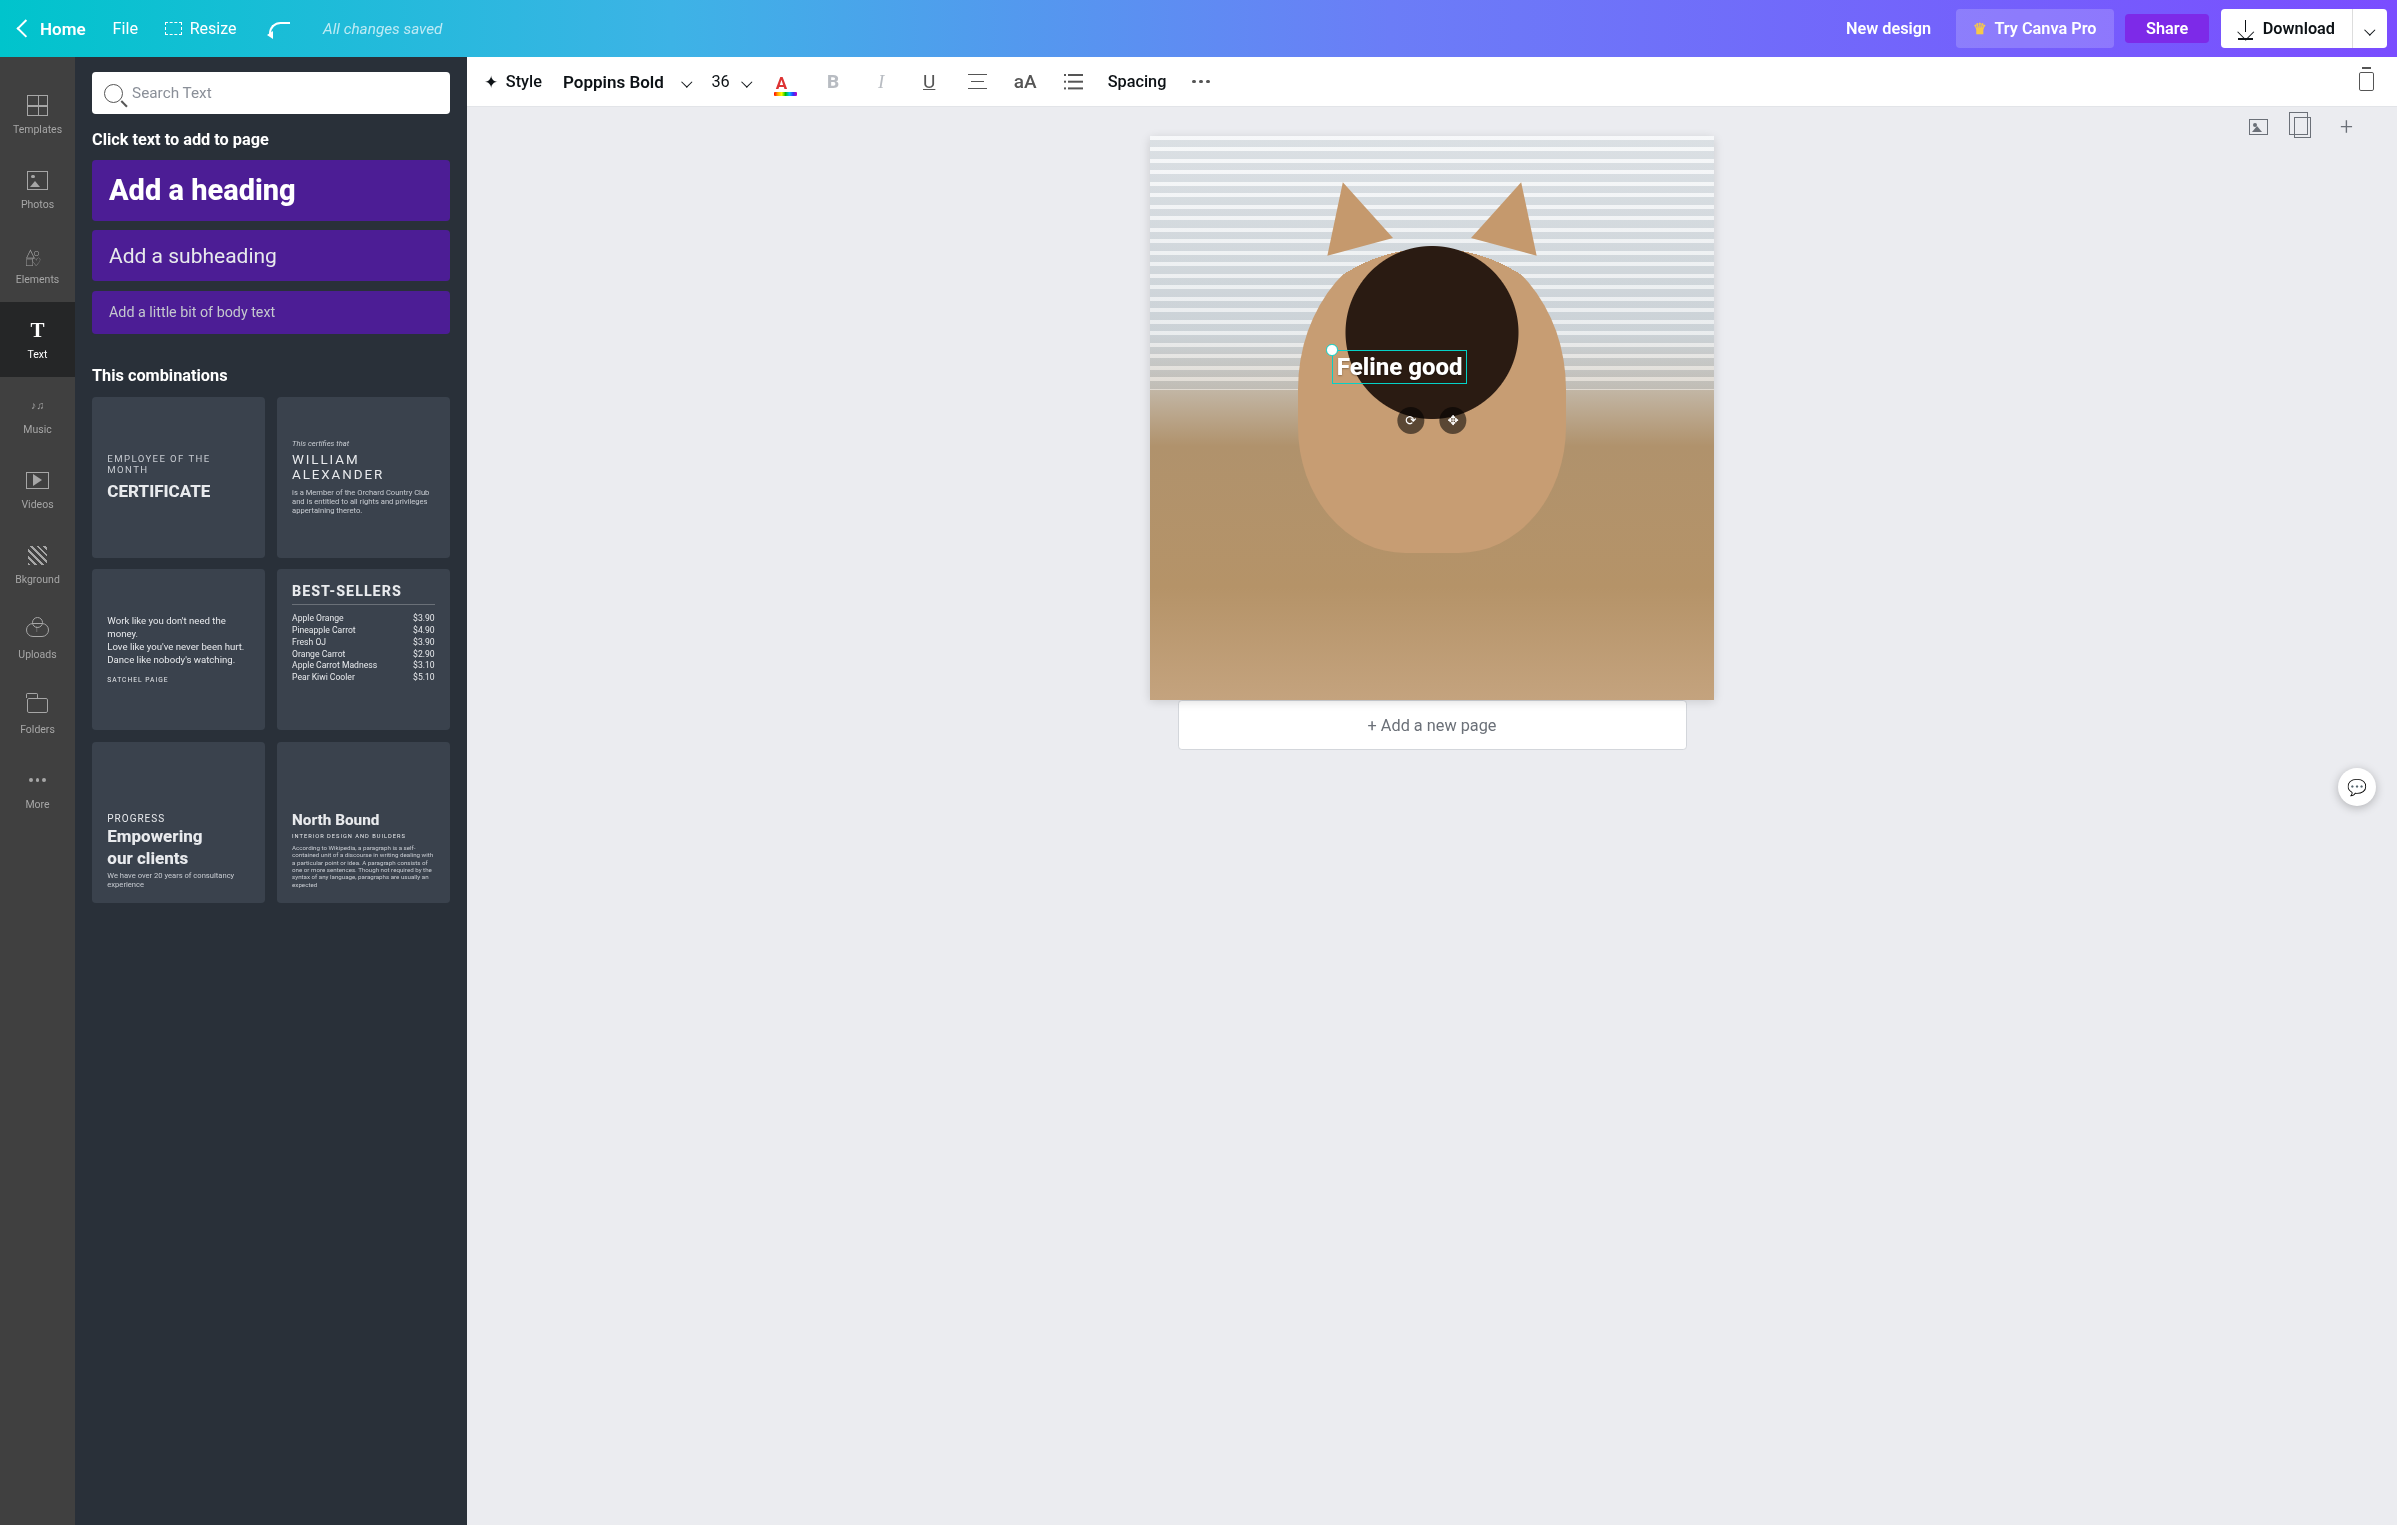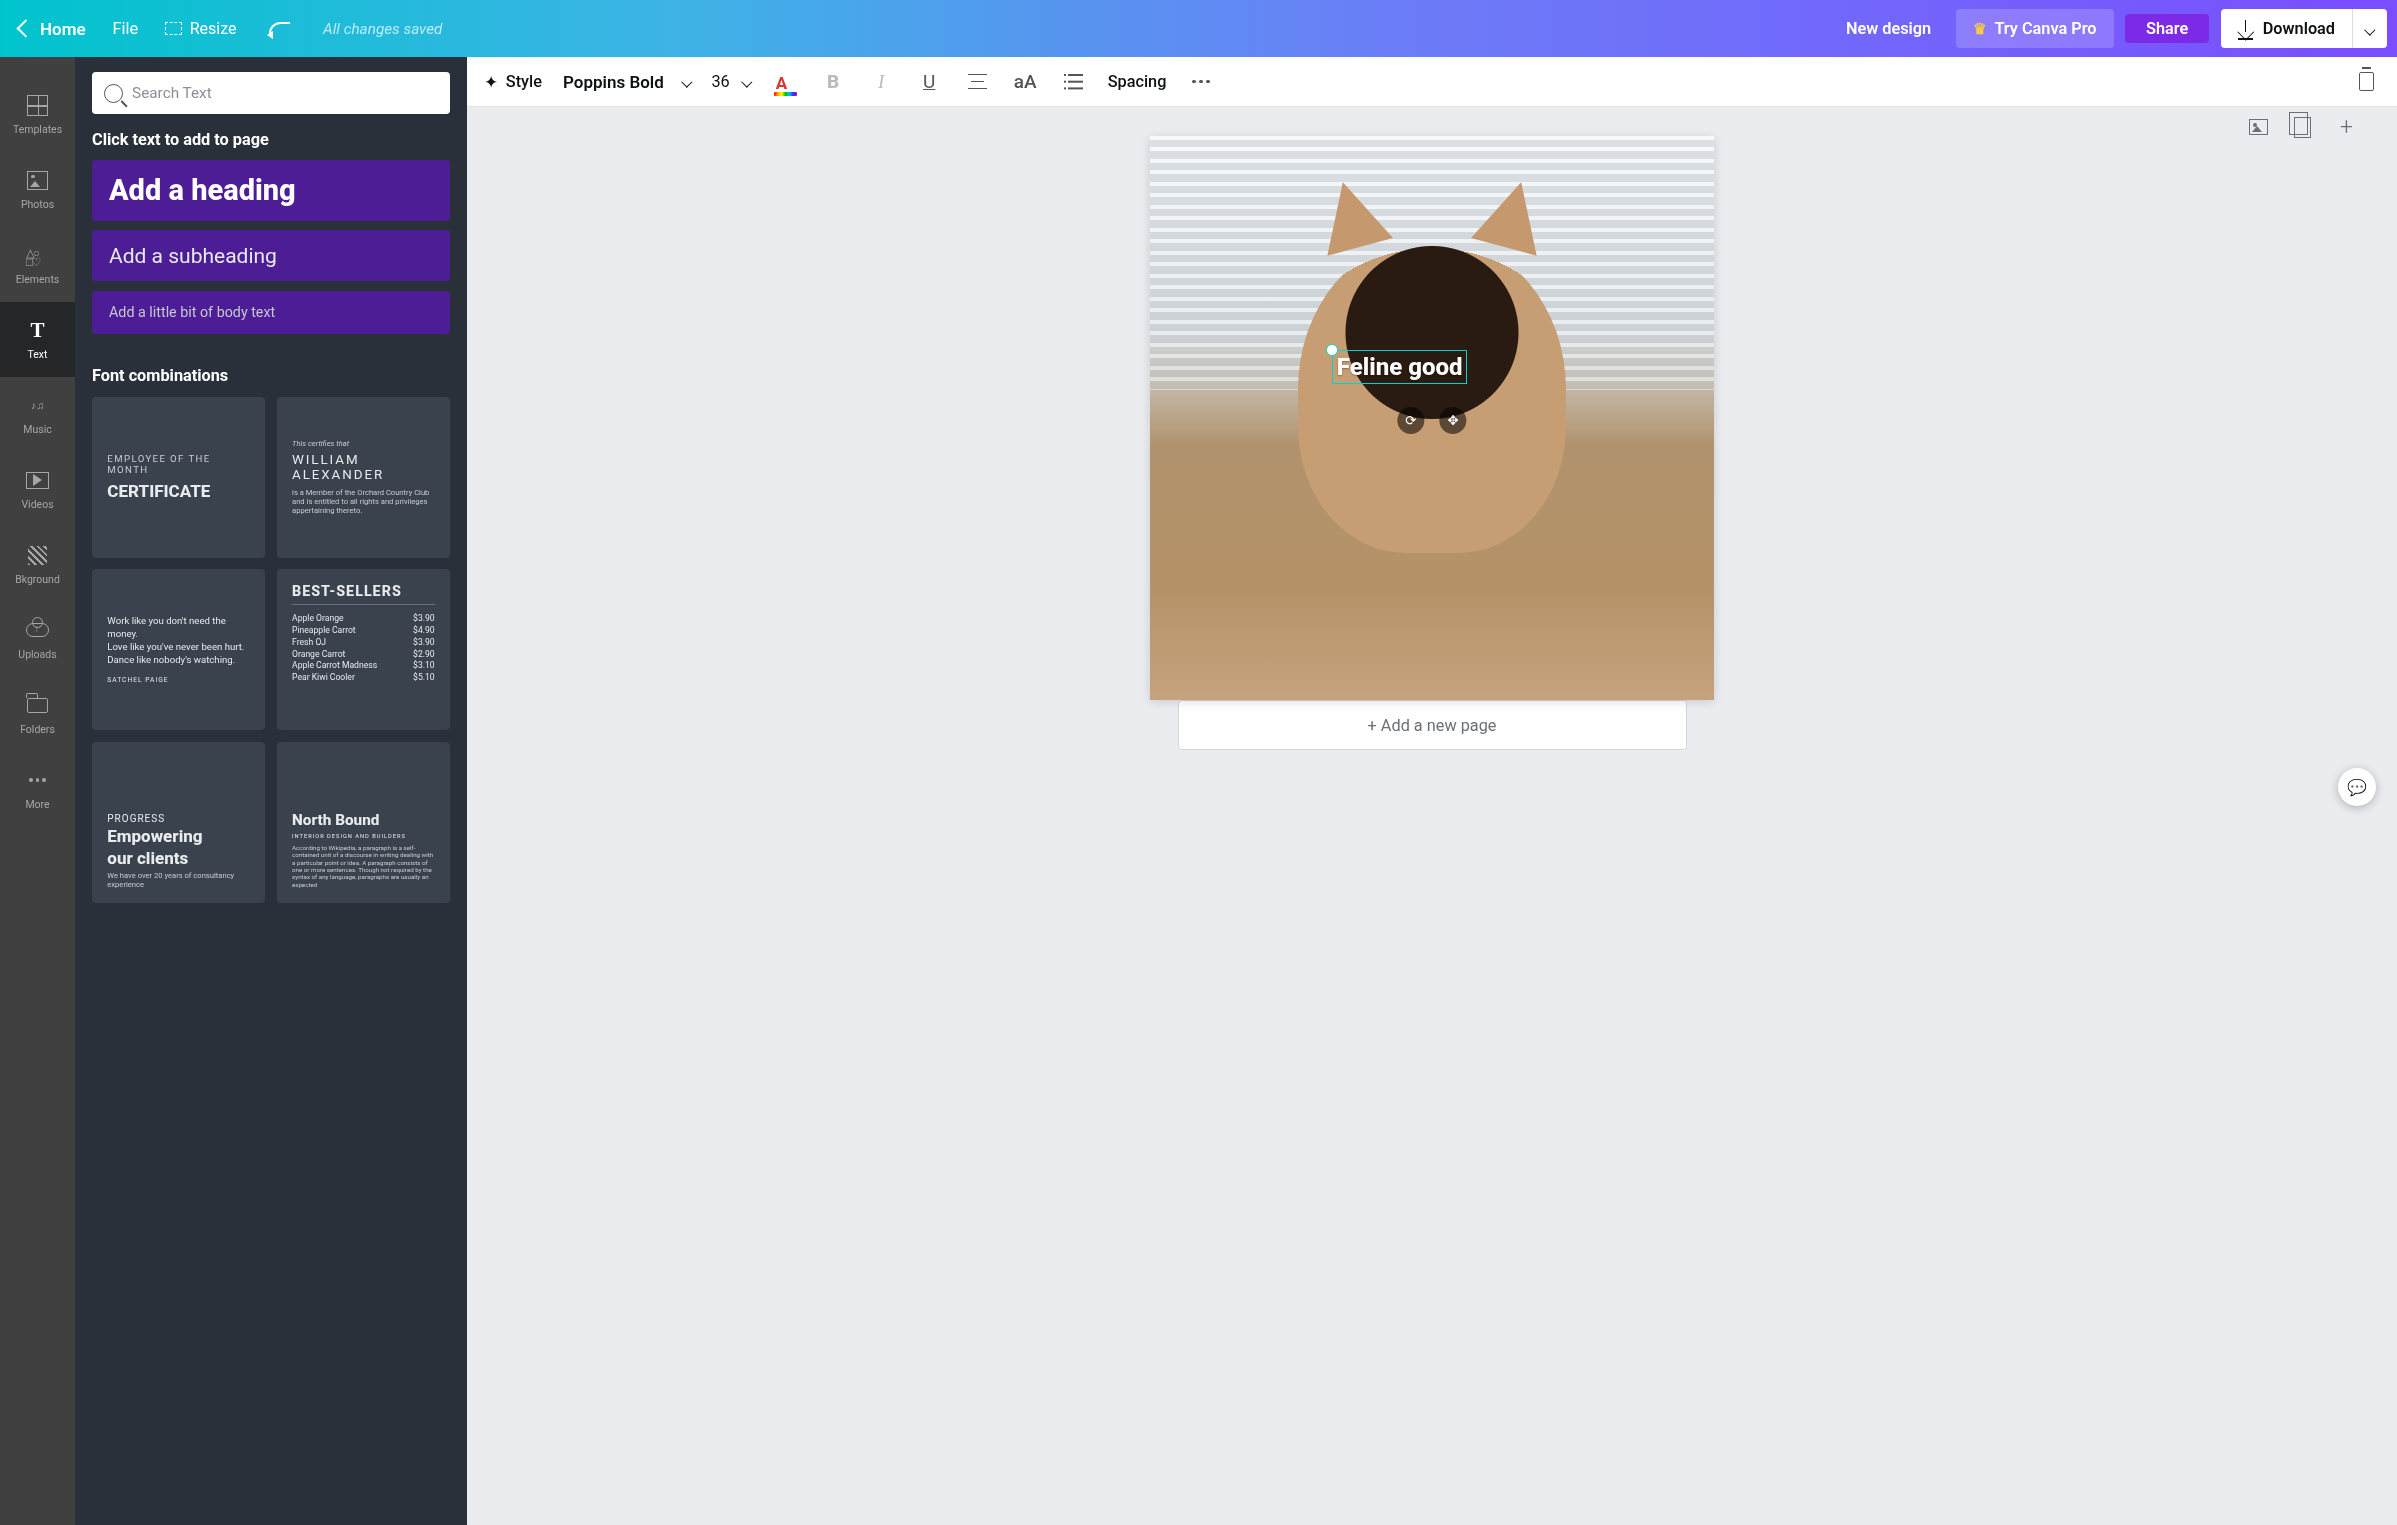--- a/index.html
+++ b/index.html
@@ -256,21 +256,21 @@
 
   <div class="panel">
     <div class="search">
       <span class="mag"></span>
       <input placeholder="Search Text" style="">
     </div>
     <div class="hint">Click text to add to page</div>
     <div class="add-block add-heading">Add a heading</div>
     <div class="add-block add-sub">Add a subheading</div>
     <div class="add-block add-body">Add a little bit of body text</div>
-    <div class="sec-title">Font combinations</div>
+    <div class="sec-title">This combinations</div>
     <div class="grid">
       <div class="card" style="display:flex;flex-direction:column;justify-content:center;">
         <div class="sup">EMPLOYEE OF THE MONTH</div>
         <div class="cert">CERTIFICATE</div>
       </div>
       <div class="card" style="display:flex;flex-direction:column;justify-content:center;">
         <div class="tiny">This certifies that</div>
         <div class="big">WILLIAM ALEXANDER</div>
         <div class="tiny" style="margin-top:5.7px;font-style:normal;">is a Member of the Orchard Country Club and is entitled to all rights and privileges appertaining thereto.</div>
       </div>

